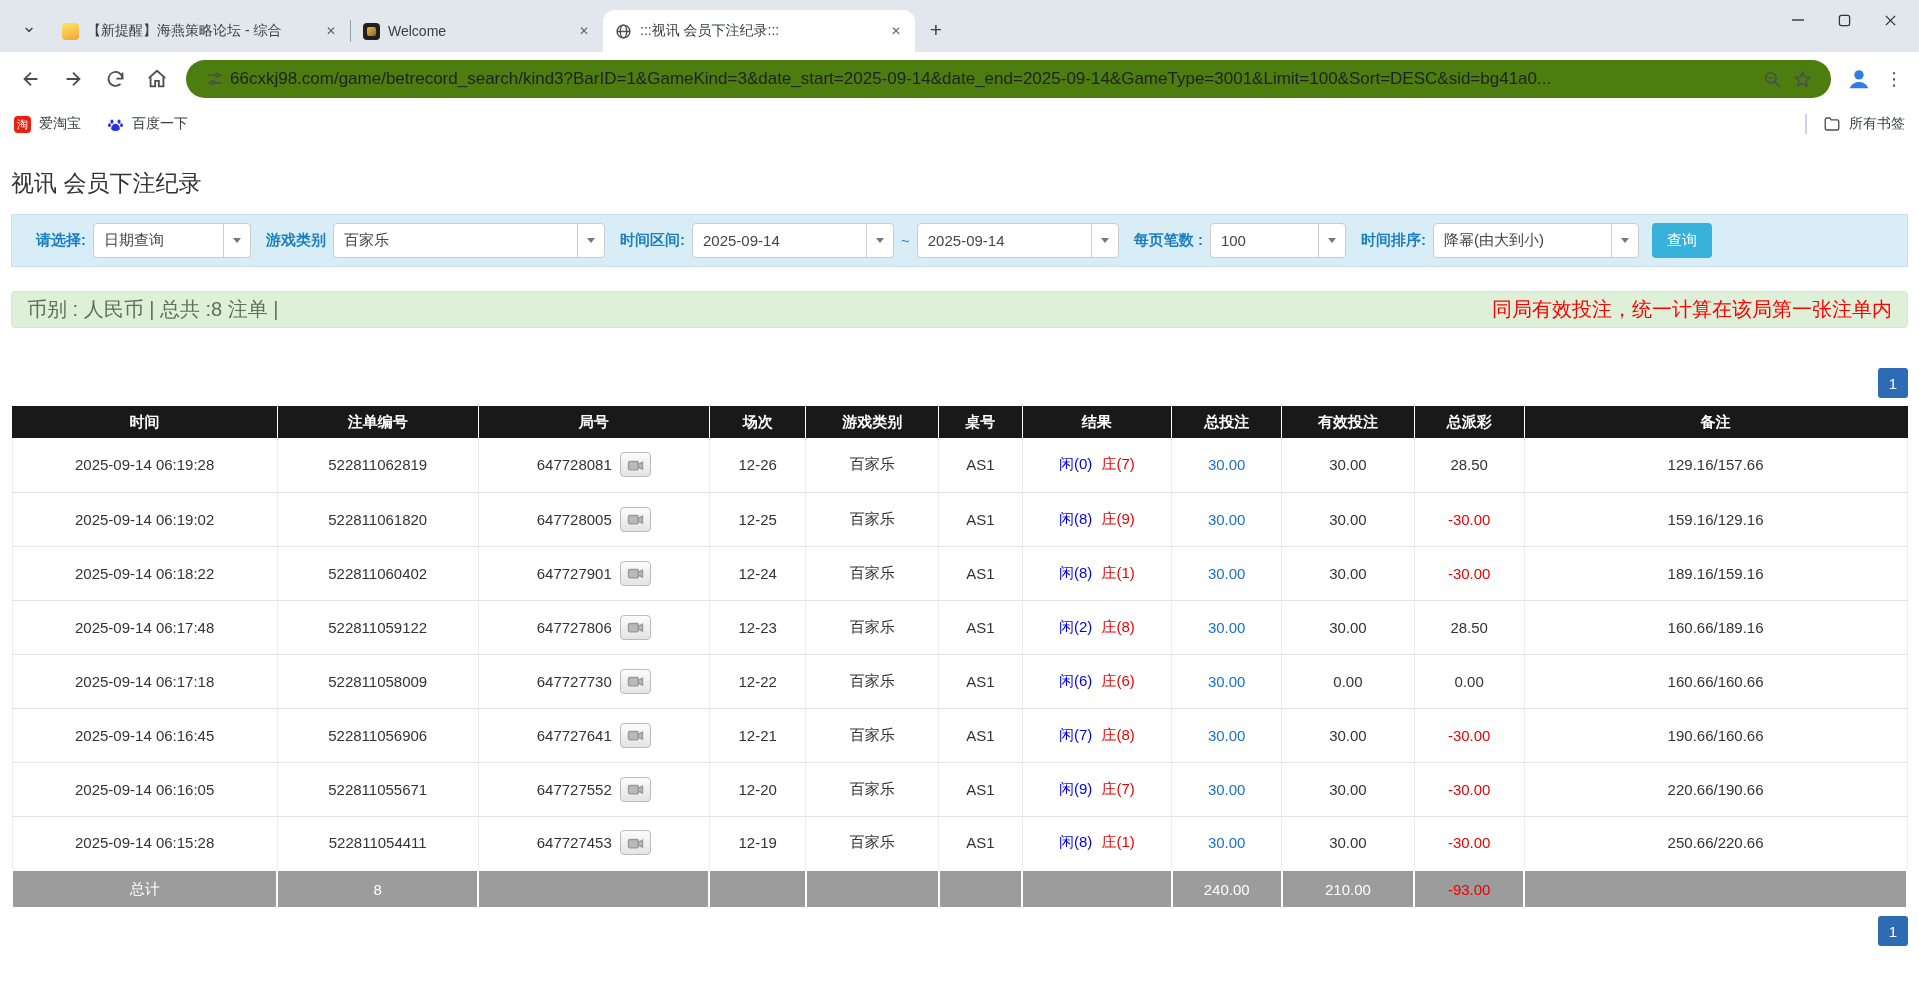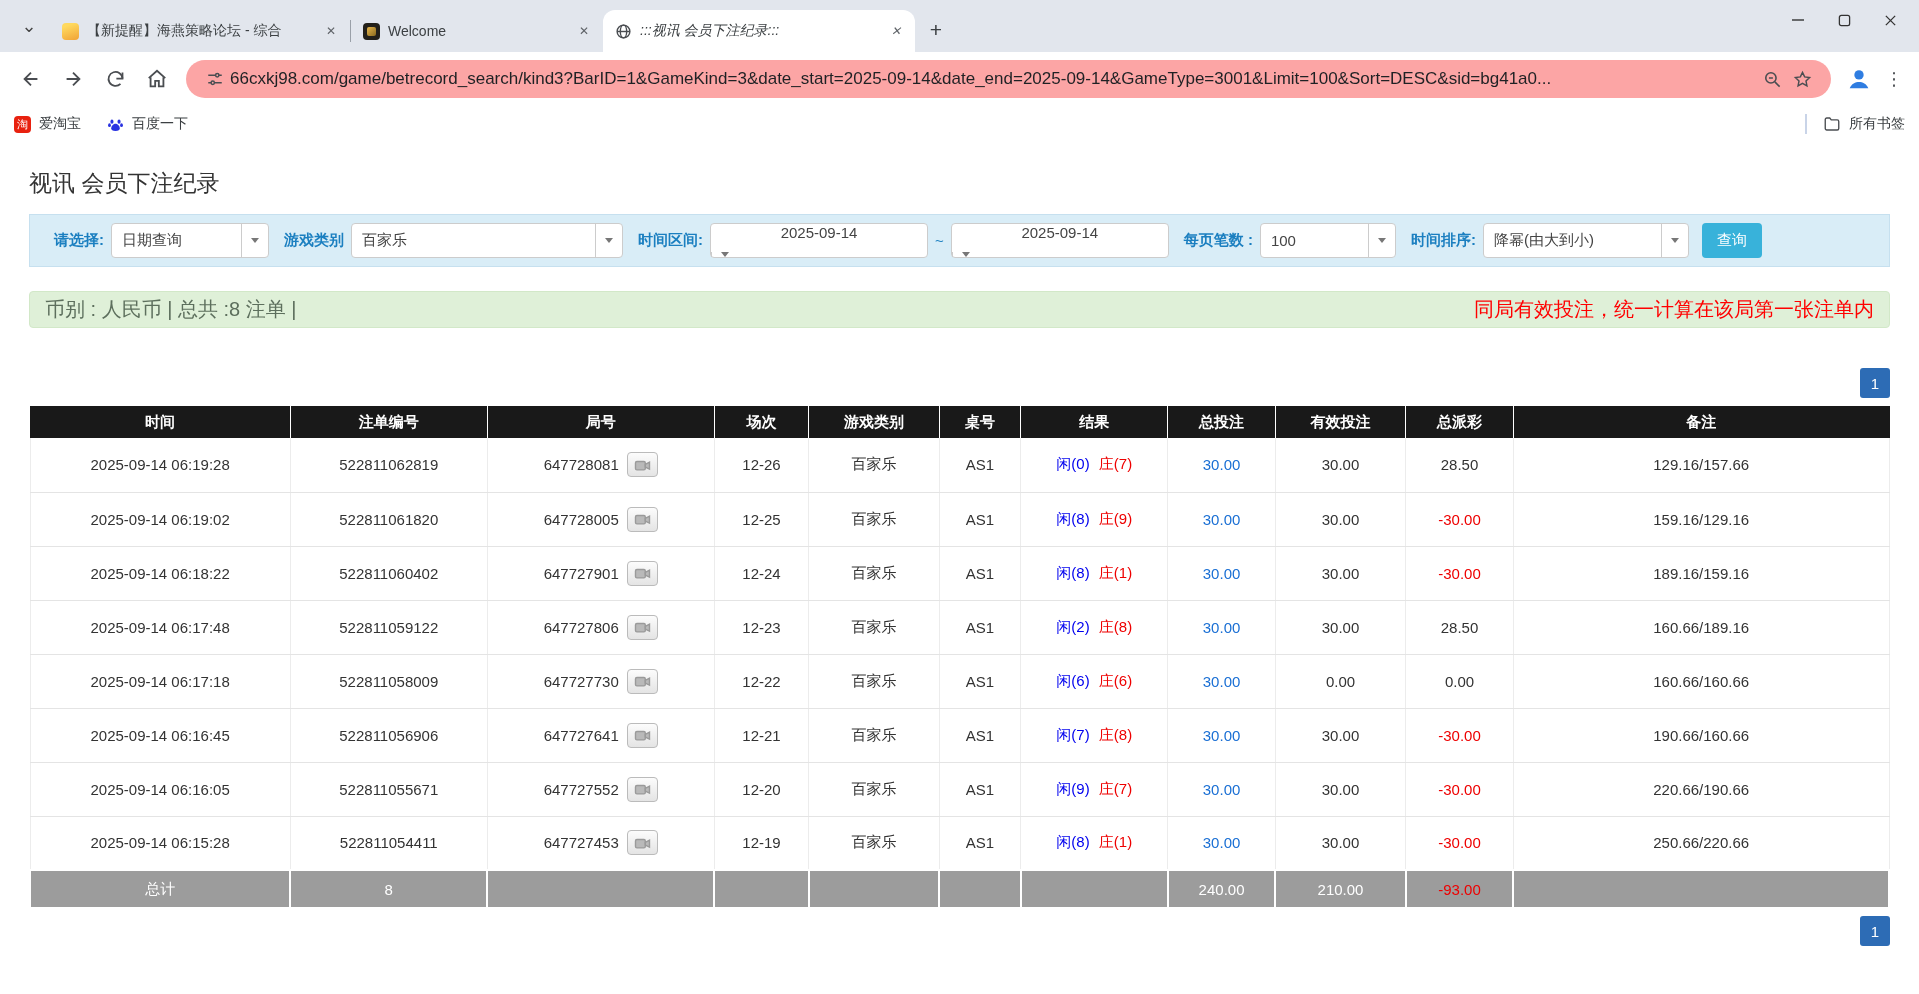--- a/index.html
+++ b/index.html
@@ -4,58 +4,58 @@
 <style>
   * { box-sizing: border-box; margin: 0; padding: 0; }
   html,body { width:1919px; height:994px; overflow:hidden; background:#fff;
     font-family:"Liberation Sans", sans-serif; }
 
   
   .tabstrip { height:52px; background:#e2e6ed; display:flex; align-items:flex-end; padding:0 0 0 8px; position:relative; }
   .tab-search { width:34px; height:34px; margin:0 4px 9px 4px; border-radius:50%; display:flex; align-items:center; justify-content:center; color:#444; font-size:18px; cursor:pointer; }
   .tab { height:42px; display:flex; align-items:center; padding:0 10px 0 12px; width:300px; color:#3c4043; font-size:14px; position:relative; }
   .tab.t2 { width:252px; }
-  .tab.active { background:#fff; border-radius:12px 12px 0 0; width:312px;font-style:italic; }
+  .tab.active { background:#fff; border-radius:12px 12px 0 0; width:312px; }
   .tab-title { flex:1; white-space:nowrap; overflow:hidden; text-overflow:ellipsis; margin:0 8px; }
   .tab-close { width:18px; height:18px; border-radius:50%; display:flex; align-items:center; justify-content:center; font-size:12px; color:#5f6368; cursor:pointer; }
   .tab-sep { width:1px; height:22px; background:#9aa0a8; margin-bottom:10px; }
   .fav { width:17px; height:17px; border-radius:4px; flex:none; }
   .fav-yellow { background:linear-gradient(160deg,#ffd95e 20%,#f2a93b 90%); }
   .fav-dark { background:#23201a; position:relative; }
   .fav-dark::after { content:""; position:absolute; inset:4px; background:linear-gradient(135deg,#e8b64c,#8a6a1f); border-radius:2px; }
   .newtab { width:30px; height:30px; margin:0 0 7px 6px; font-size:21px; color:#3c4043; display:flex; align-items:center; justify-content:center; cursor:pointer; }
   .winctl { position:absolute; right:6px; top:0; height:40px; display:flex; }
   .winctl .wbtn { width:46px; height:40px; display:flex; align-items:center; justify-content:center; color:#333; cursor:pointer; }
 
   .toolbar { height:54px; background:#fff; display:flex; align-items:center; padding:0 10px; }
   .navbtn { width:36px; height:36px; border-radius:50%; display:flex; align-items:center; justify-content:center; color:#4a4d51; margin:0 3px; cursor:pointer; }
-  .omnibox { flex:1; height:38px; background:#fca5a5; border-radius:20px; display:flex; align-items:center; padding:0 14px; margin:16px 8px; }
+  .omnibox { flex:1; height:38px; background:#4d7c0f; border-radius:20px; display:flex; align-items:center; padding:0 14px; margin:16px 8px; }
   .omnibox .url { flex:1; font-size:17px; color:#1f2124; white-space:nowrap; overflow:hidden; }
   .obtn { width:30px; height:30px; display:flex; align-items:center; justify-content:center; color:#4a4d51; cursor:pointer; flex:none; }
   .avatar { width:32px; height:32px; border-radius:50%; display:flex; align-items:center; justify-content:center; margin:0 4px; cursor:pointer; }
   .dots { width:30px; height:30px; display:flex; align-items:center; justify-content:center; font-size:18px; color:#4a4d51; cursor:pointer; }
 
   .bookmarks { height:36px; background:#fff; display:flex; align-items:center; padding:0 14px; font-size:14px; color:#3c4043; }
   .bm { display:flex; align-items:center; gap:8px; margin-right:26px; cursor:pointer; }
   .bm-ico-tb { width:17px; height:17px; border-radius:4px; background:#e8210f; color:#fff; font-size:11px; display:flex; align-items:center; justify-content:center; }
   .bm-spacer { flex:1; }
   .bm-div { width:2px; height:20px; background:#c9d4e8; margin-right:16px; }
   .bm-all { display:flex; align-items:center; gap:8px; cursor:pointer; }
 
   
-  .content { padding:0 29px; }
+  .content { padding:0 11px; }
   h1.page-title { font-size:23px; font-weight:500; color:#333; margin:26px 0 15px 0; }
 
   .filter-panel { background:#d9edf7; border:1px solid #c6e0ef; border-radius:0; padding:8px 10px; display:flex; align-items:center; gap:7px; }
   .flabel { color:#1b7fc0; font-weight:bold; font-size:15px; margin-left:8px; white-space:nowrap; }
   .sel { background:#fff; border:1px solid #ccc; border-radius:4px; height:35px; display:flex; align-items:center; cursor:pointer; }
   .sel .sel-val { flex:1; padding:0 10px; font-size:15px; color:#444; white-space:nowrap; overflow:hidden; }
   .sel .arrow-box { width:27px; align-self:stretch; border-left:1px solid #ccc; display:flex; align-items:center; justify-content:center; }
   .caret { width:0; height:0; border-left:4px solid transparent; border-right:4px solid transparent; border-top:5px solid #777; }
-  .w-mode { width:158px; } .w-game { width:272px; } .w-date { width:218px;flex-direction:column; } .w-limit { width:136px; } .w-sort { width:206px; }
+  .w-mode { width:158px; } .w-game { width:272px; } .w-date { width:202px; } .w-limit { width:136px; } .w-sort { width:206px; }
   .tilde { color:#1b7fc0; font-size:15px; }
   .query-btn { background:#38b2da; color:#fff; border:none; border-radius:4px; height:35px; padding:0 15px; font-size:15px; margin-left:6px; cursor:pointer; font-family:inherit; }
 
   .info-bar { margin-top:24px; background:#dff0d8; border:1px solid #d2e8c8; border-radius:4px; height:37px; display:flex; align-items:center; justify-content:space-between; padding:0 15px; font-size:20px; }
   .info-left { color:#5d6f5d; }
   .info-right { color:#ff0000;margin-left:24px; }
 
   .pagrow { display:flex; justify-content:flex-end; }
   .pagrow.top { margin-top:40px; margin-bottom:8px; }
   .pagrow.bottom { margin-top:7px; }

